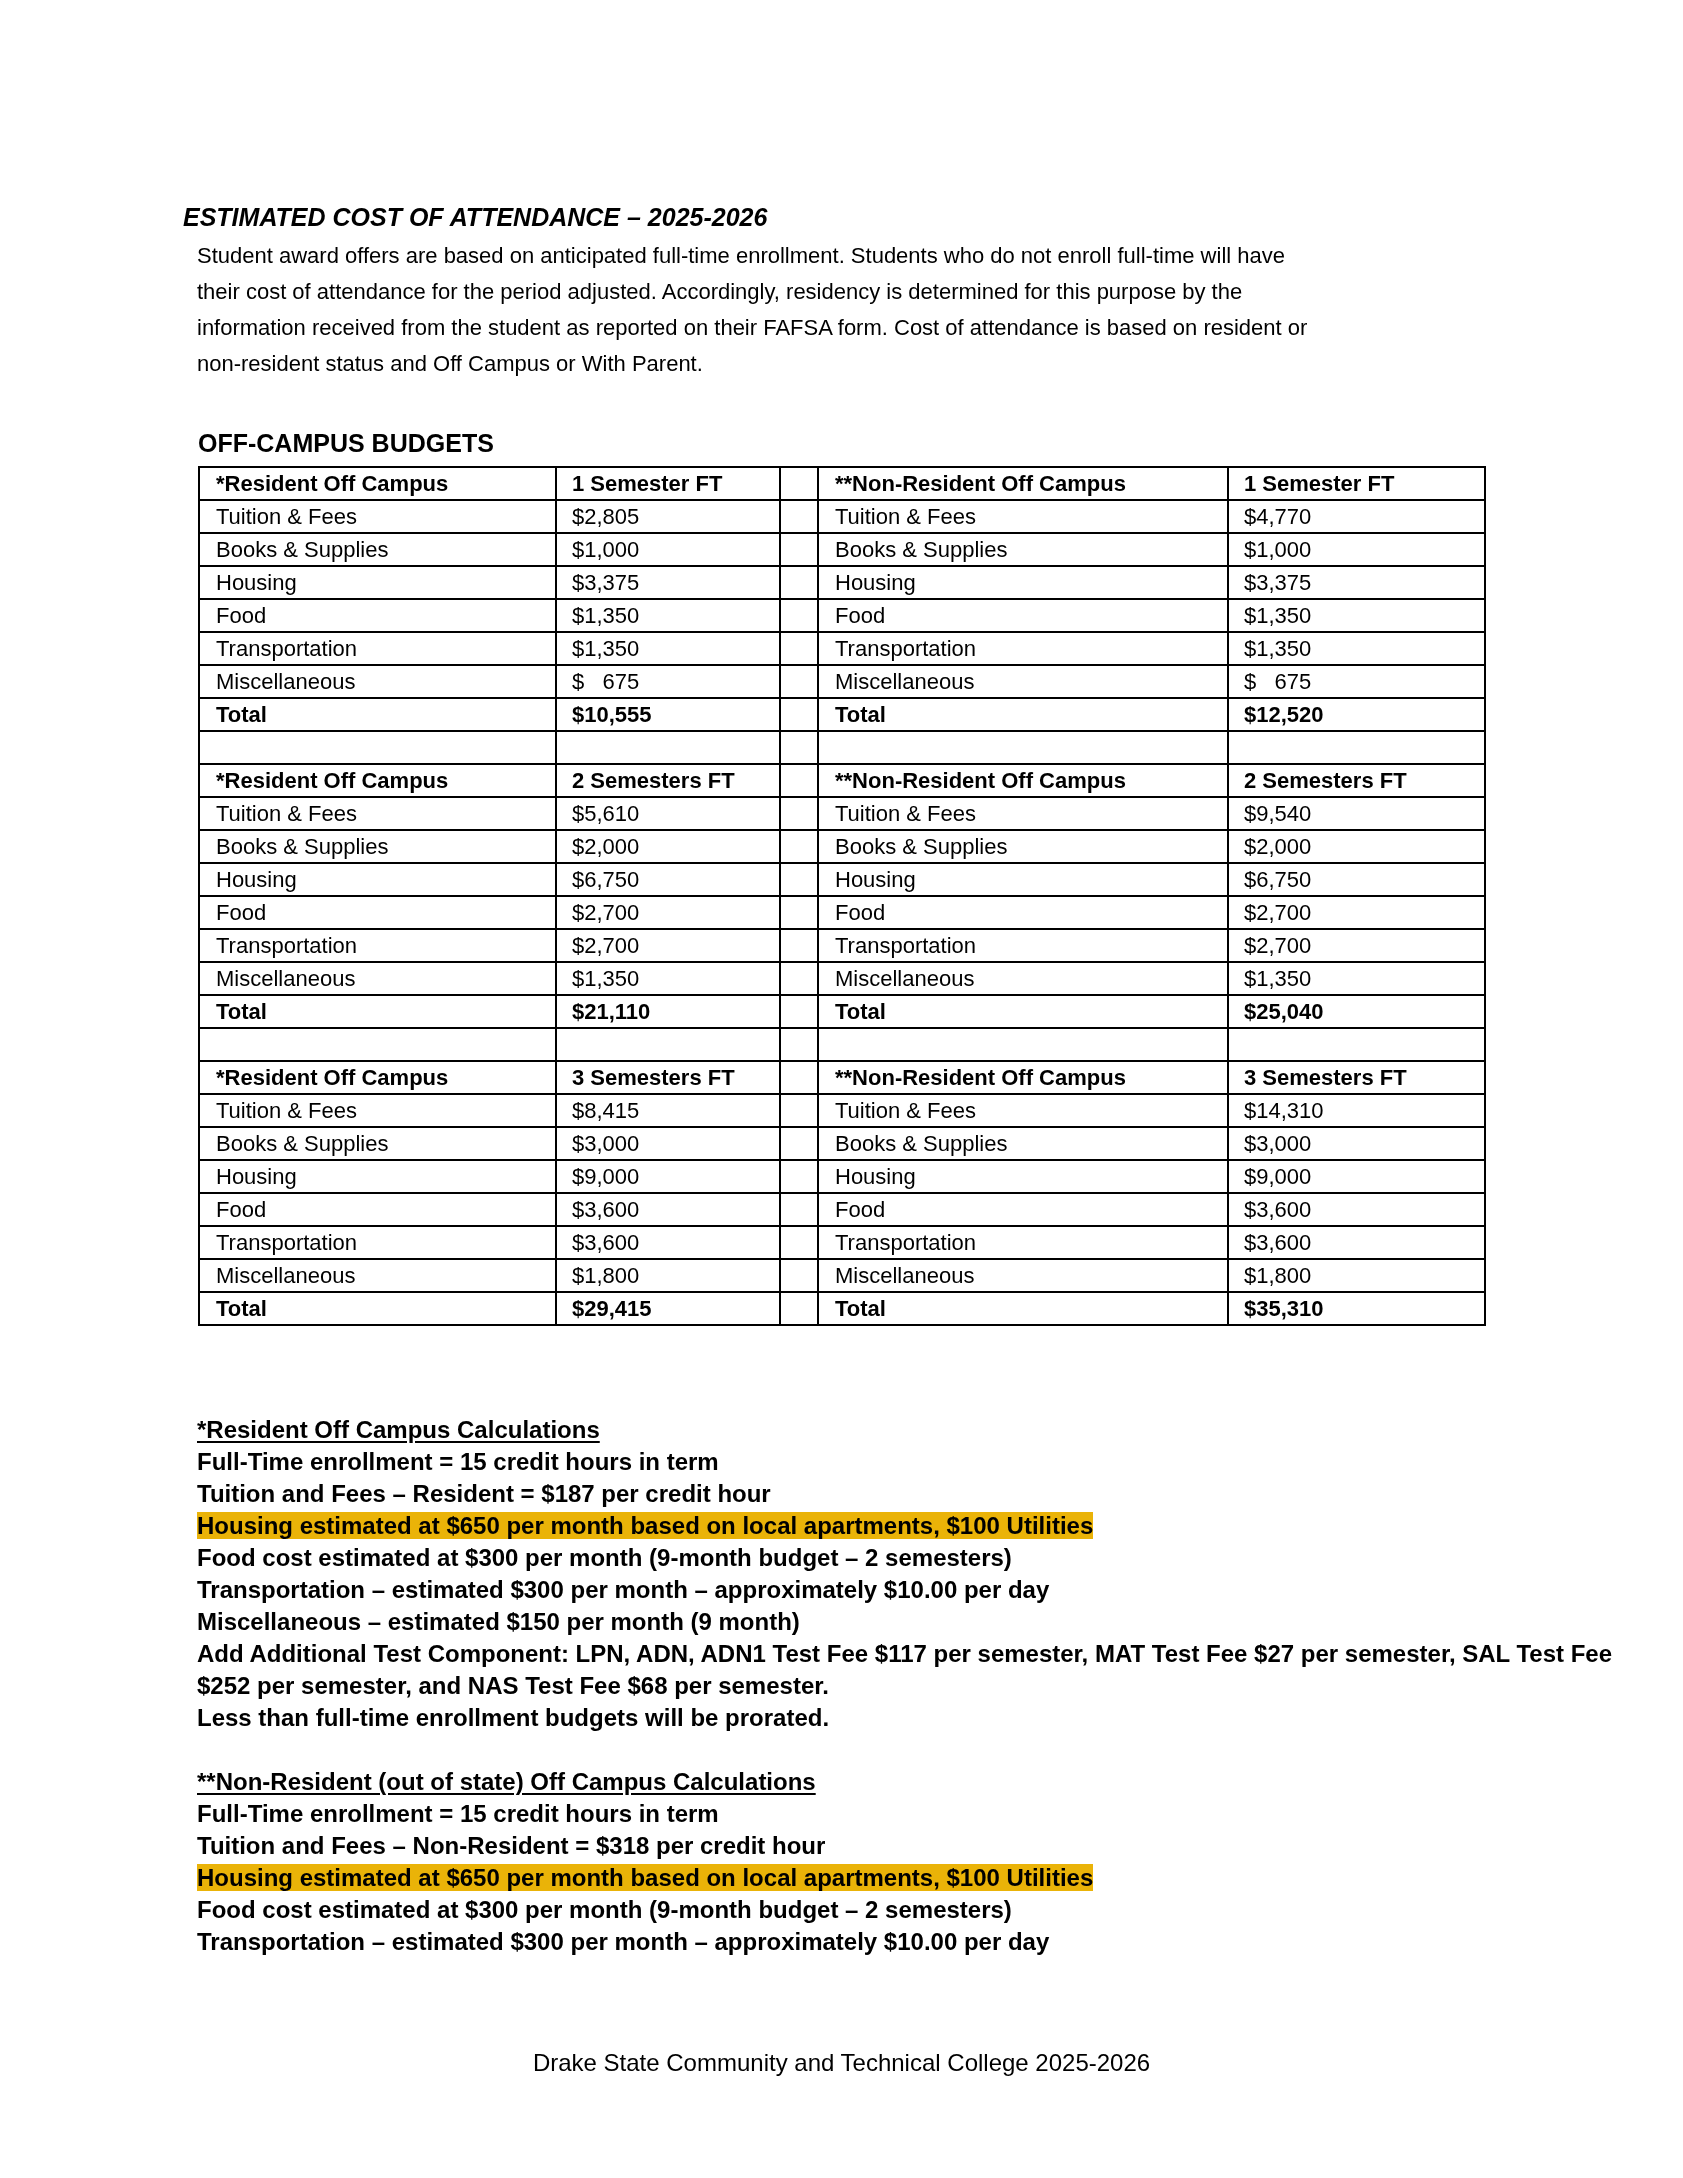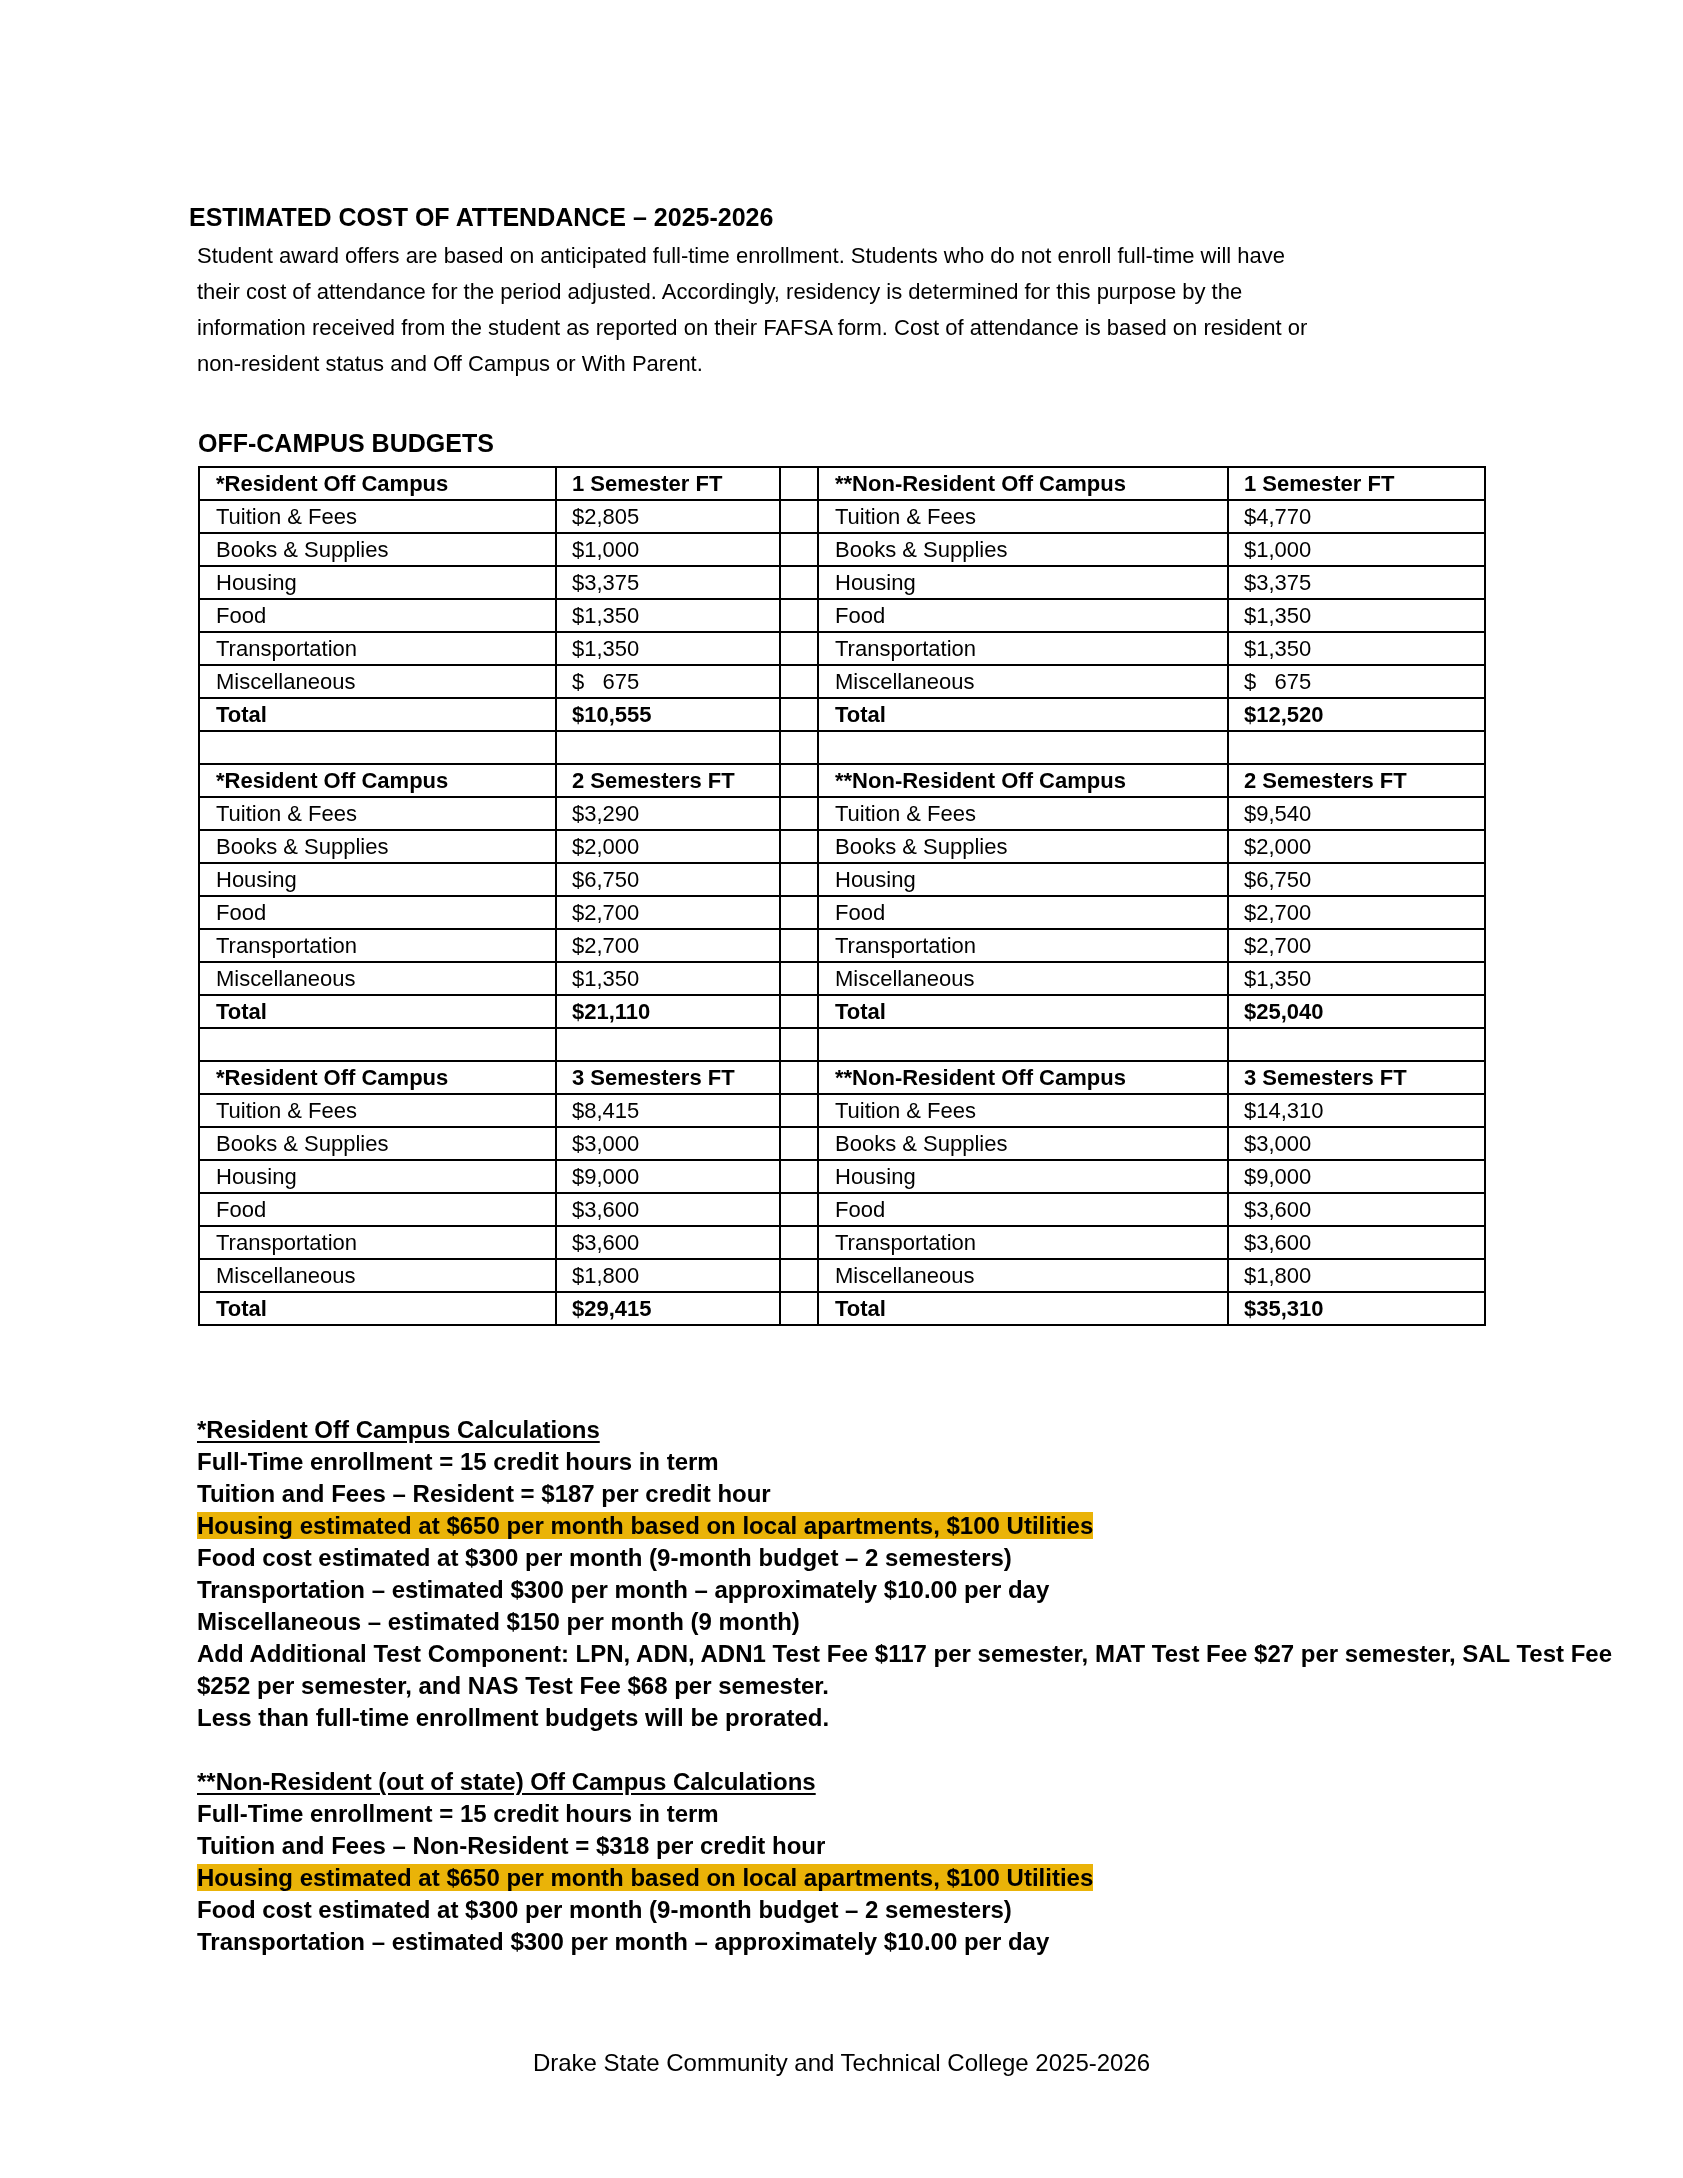--- a/index.html
+++ b/index.html
@@ -1,22 +1,22 @@
 <!DOCTYPE html>
 <html><head>
 <meta charset="utf-8">
 <style>
   html, body { margin: 0; padding: 0; background: #ffffff; }
   body {
     width: 1683px; height: 2178px; position: relative; overflow: hidden;
     font-family: "Liberation Sans", "DejaVu Sans", sans-serif; color: #000;
   }
   .title {
-    position: absolute; left: 189px; top: 203px;
-    font-size: 25px; font-weight: bold; letter-spacing: 0px; white-space: nowrap;
+    position: absolute; left: 183px; top: 203px;
+    font-size: 25px; font-weight: bold; letter-spacing: 0px; white-space: nowrap; font-style: italic;
   }
   .intro {
     position: absolute; left: 197px; top: 238px; width: 1297px;
     font-size: 22px; line-height: 36px;
   }
   .intro p { margin: 0; white-space: nowrap; }
   .table-caption {
     position: absolute; left: 198px; width: 1285px; top: 429px;
     font-size: 25px; font-weight: bold;
   }
@@ -134,21 +134,21 @@
       </tr>
       <tr class="hdr">
         <td>*Resident Off Campus</td>
         <td class="val">2 Semesters FT</td>
         <td class="spacer"></td>
         <td>**Non-Resident Off Campus</td>
         <td class="val">2 Semesters FT</td>
       </tr>
       <tr>
         <td>Tuition &amp; Fees</td>
-        <td class="val">$3,290</td>
+        <td class="val">$5,610</td>
         <td class="spacer"></td>
         <td>Tuition &amp; Fees</td>
         <td class="val">$9,540</td>
       </tr>
       <tr>
         <td>Books &amp; Supplies</td>
         <td class="val">$2,000</td>
         <td class="spacer"></td>
         <td>Books &amp; Supplies</td>
         <td class="val">$2,000</td>

